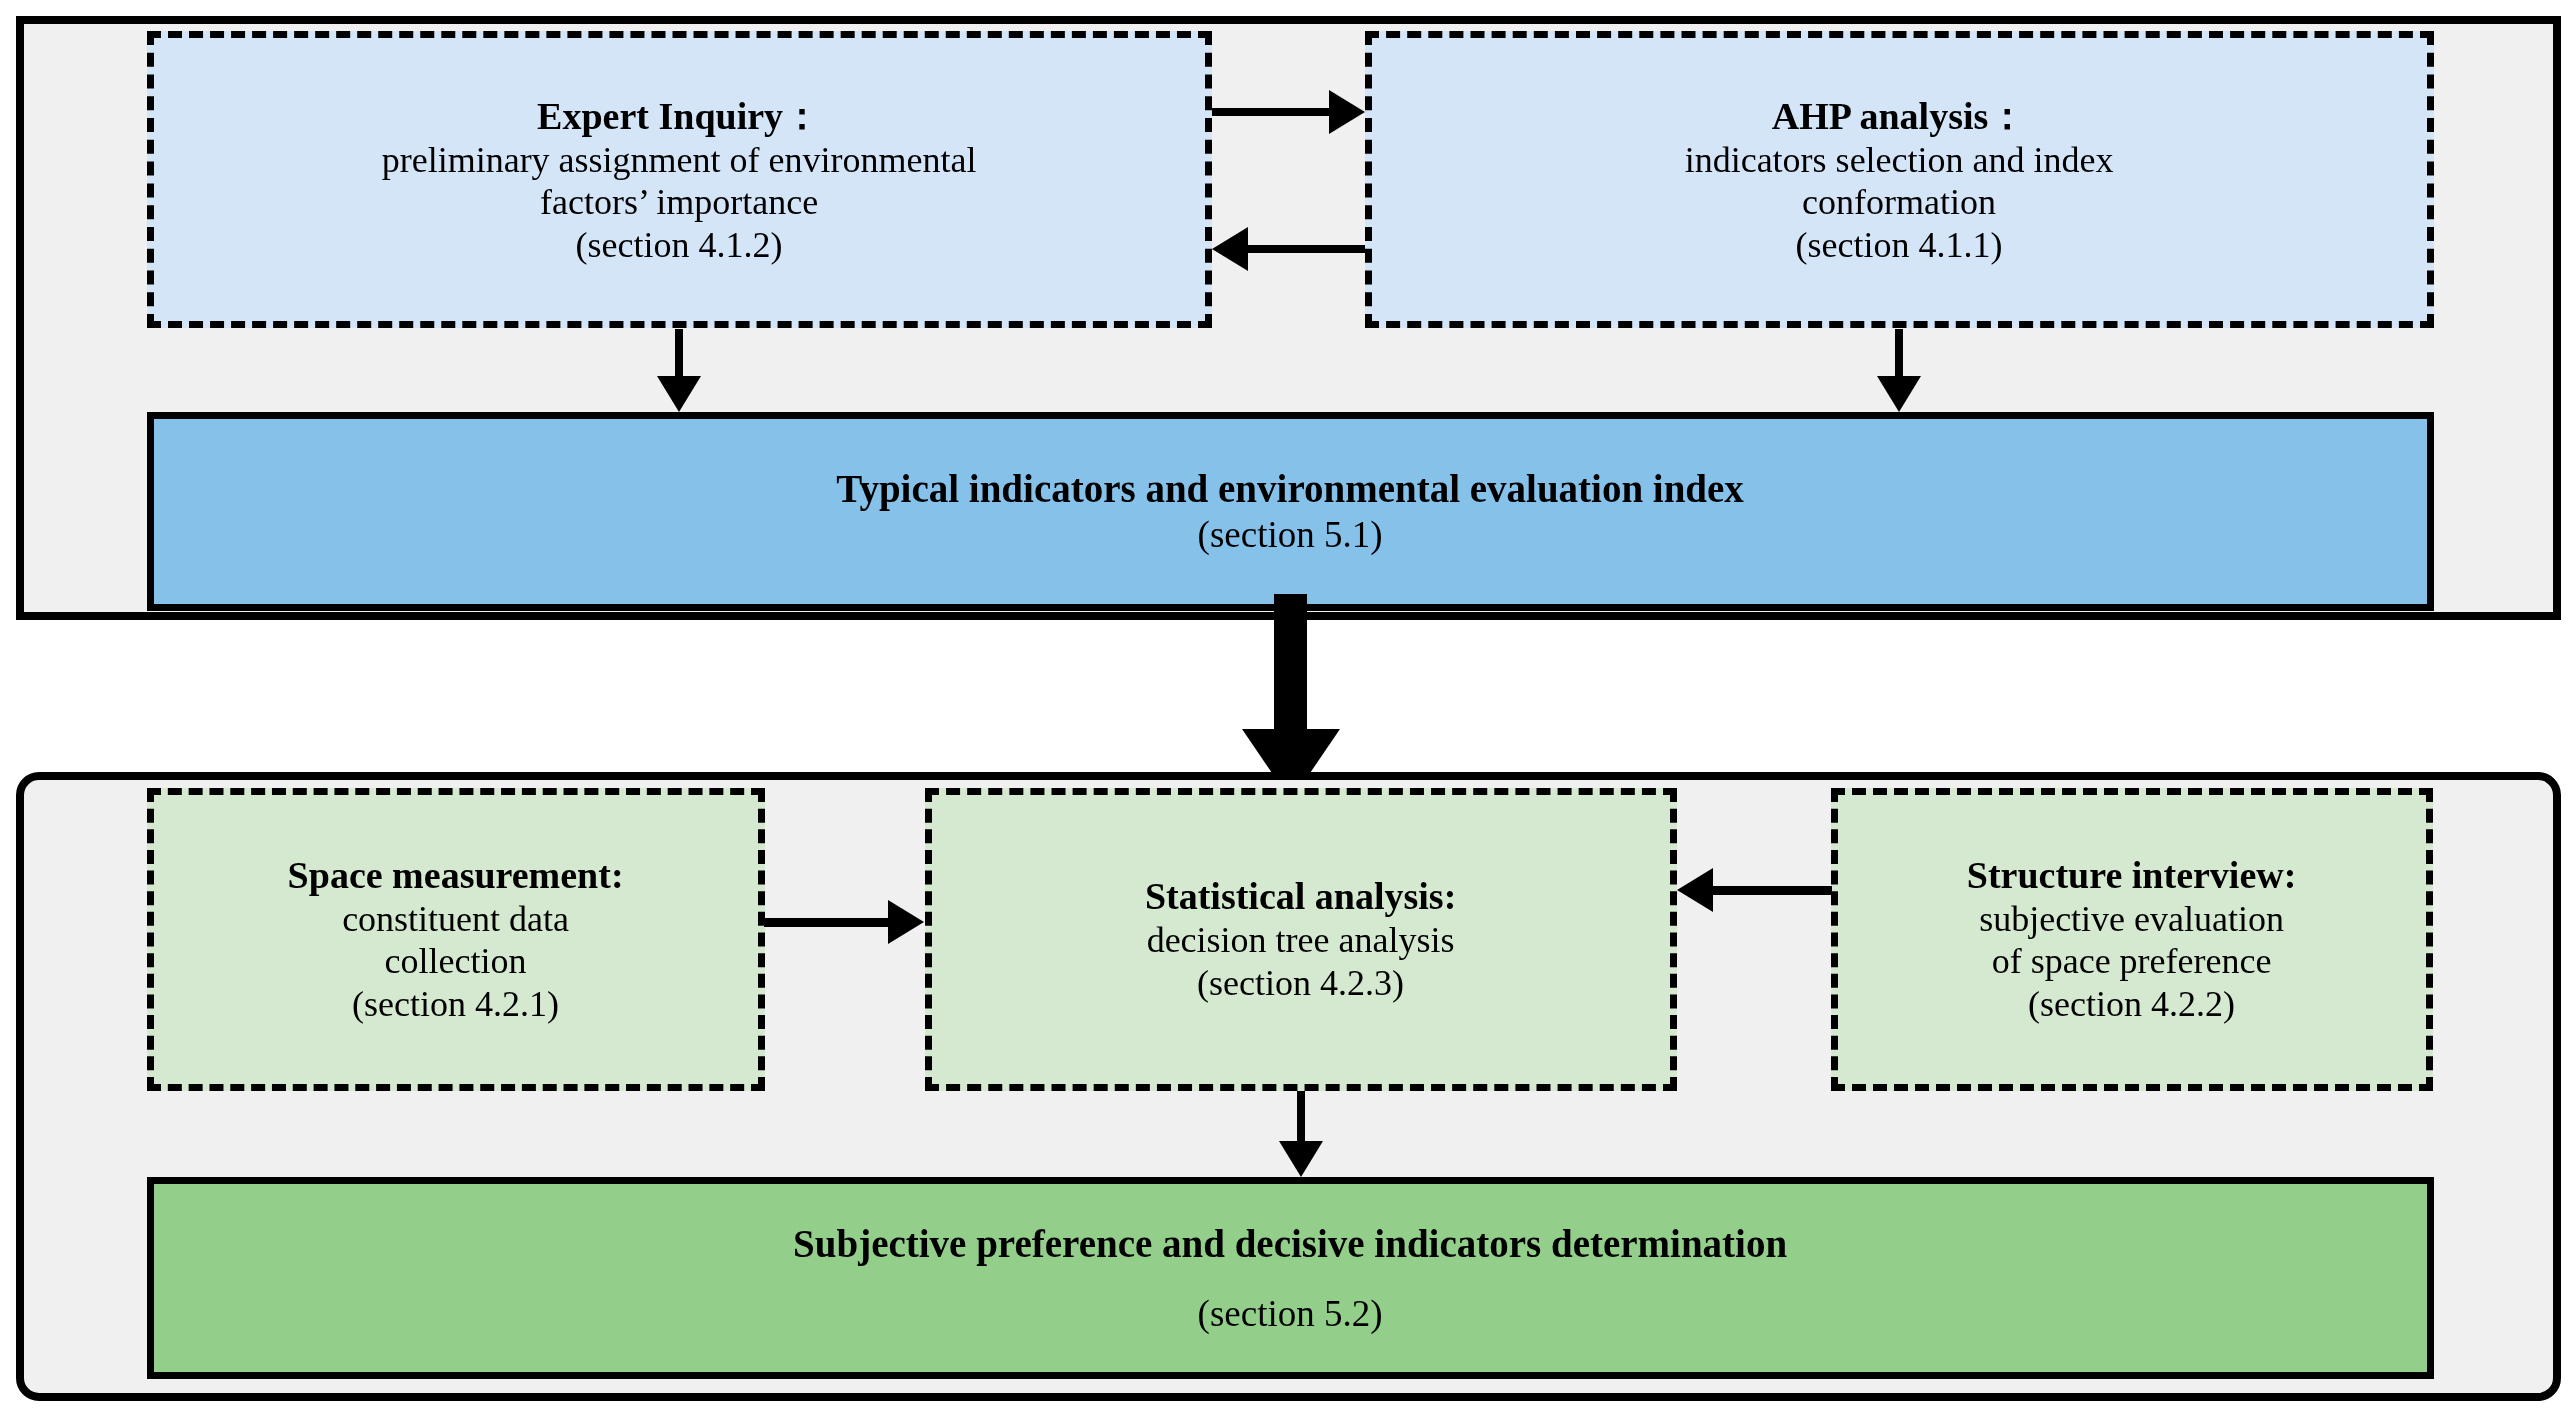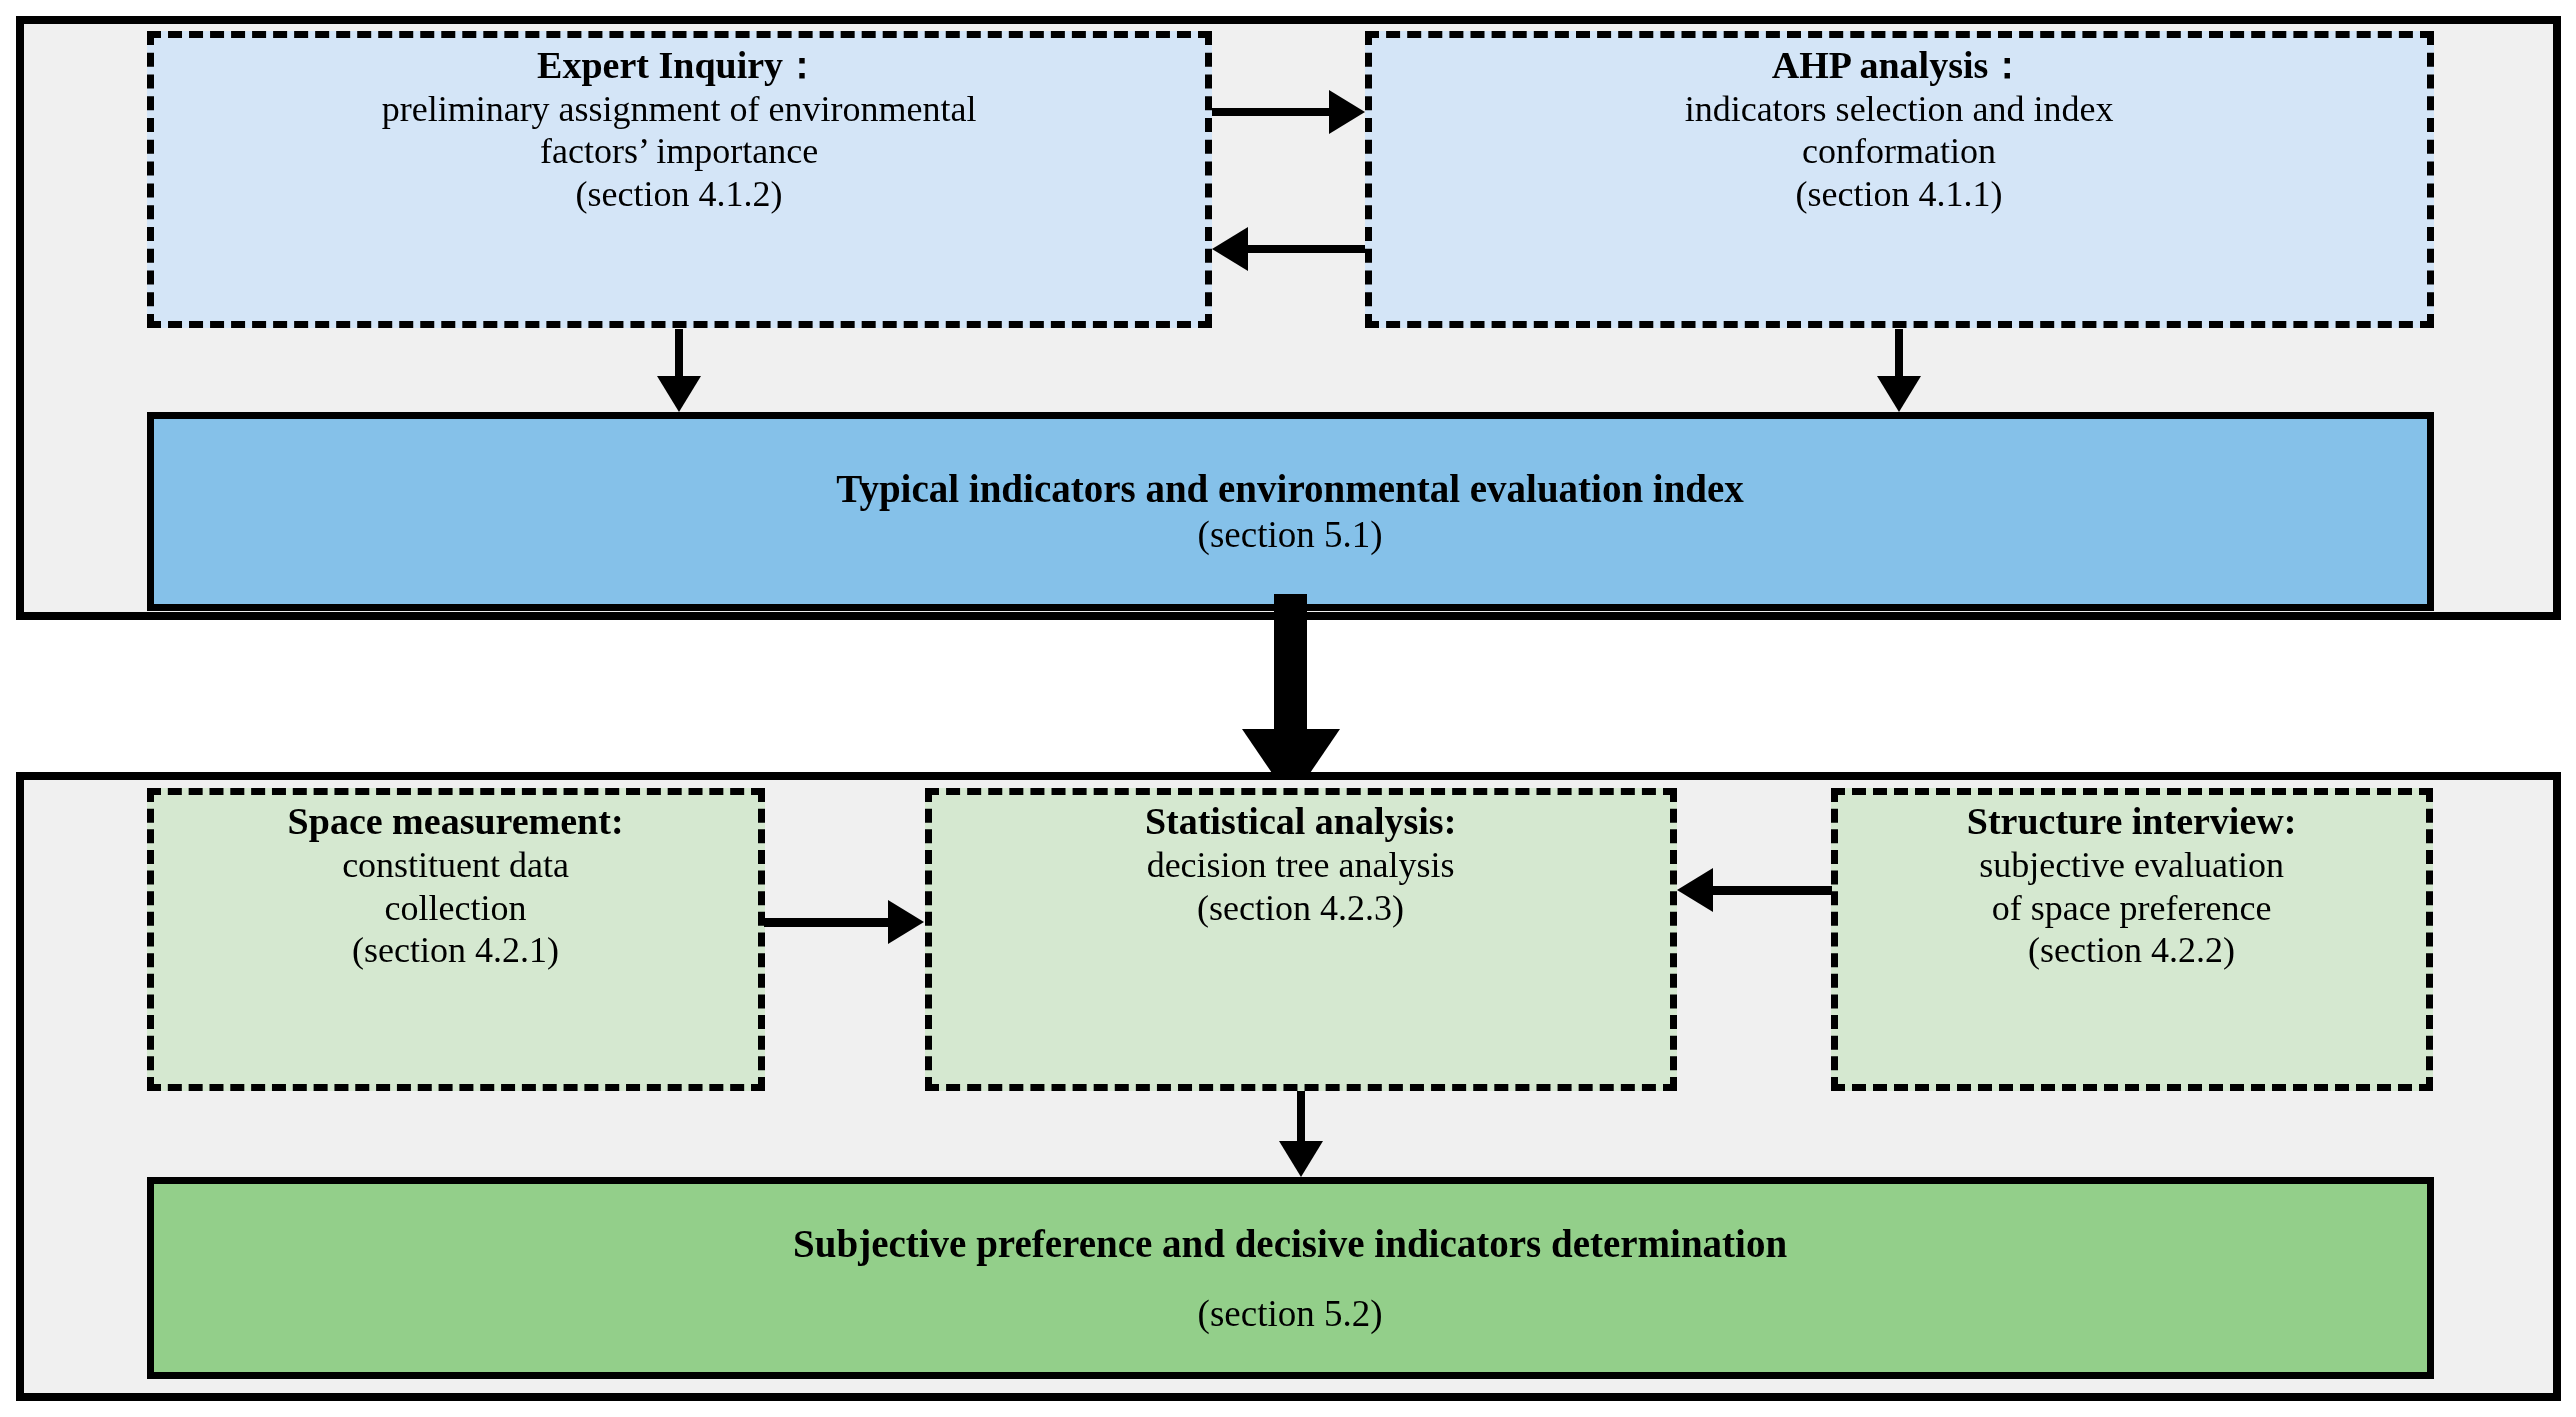--- a/index.html
+++ b/index.html
@@ -21,31 +21,31 @@
   }
 
   
   .panel {
     position: absolute;
     background: #f0f0f0;
     border: 8.6px solid #000000;
     box-sizing: border-box;
   }
   #panel-top    { left: 15.6px;  top: 15.6px;   width: 2545px; height: 604px; }
-  #panel-bottom { left: 15.6px;  top: 772px;  width: 2545px; height: 629px; }
+  #panel-bottom { left: 15.6px;  top: 772px;  width: 2545px; height: 629px; border-radius: 23px; }
 
   
   .dashed-box {
     position: absolute;
     box-sizing: border-box;
     border: 7px dashed #000000;
     display: flex;
     flex-direction: column;
     align-items: center;
-    justify-content: flex-start;
+    justify-content: center;
     text-align: center;
     padding: 4.7px 11px;
     line-height: 1.18;
   }
   .dashed-box.blue  { background: #d4e5f7; }
   .dashed-box.green { background: #d5e8d0; }
 
   .box-title {
     font-weight: bold;
     font-size: 38px;

